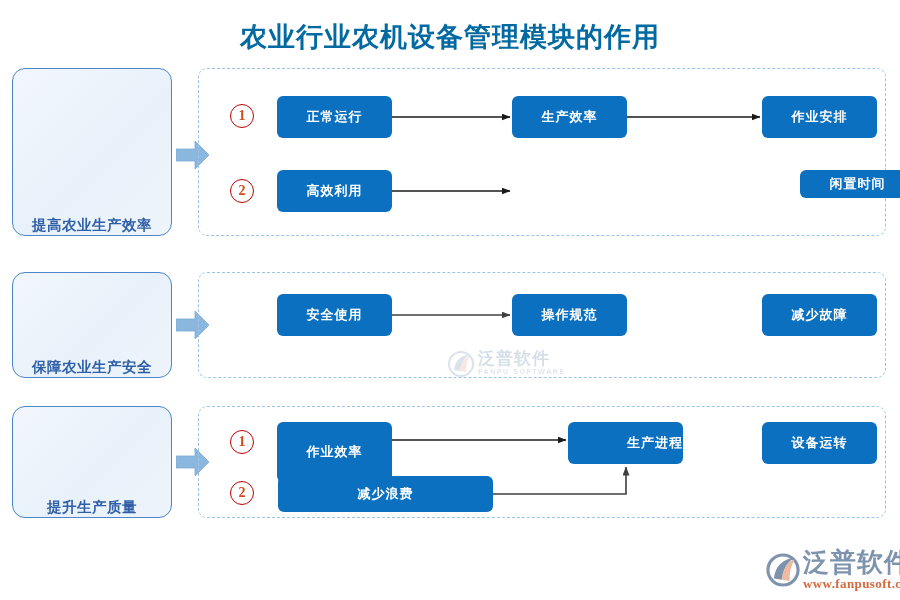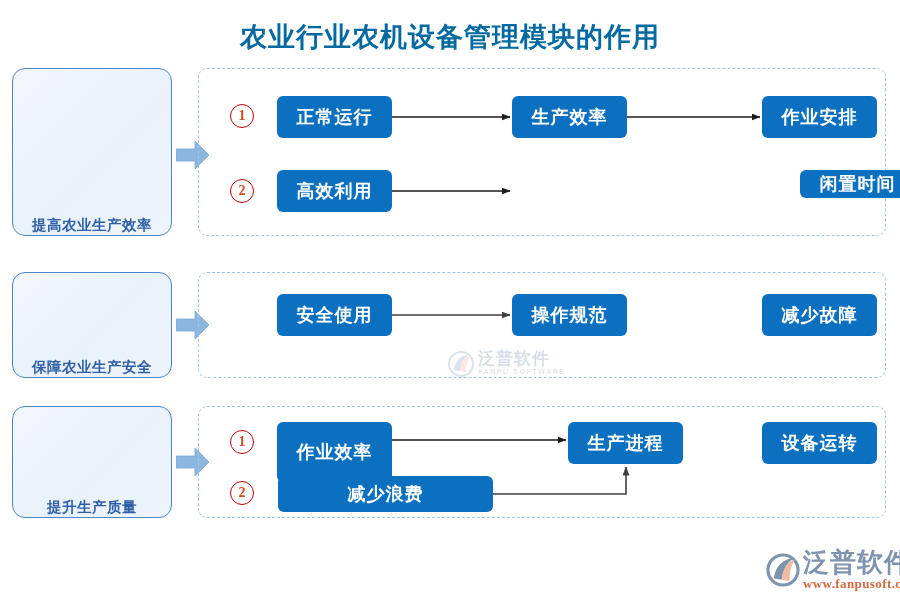--- a/index.html
+++ b/index.html
@@ -71,21 +71,21 @@
 
   
   .node {
     position: absolute;
     background: #0c70c1;
     border-radius: 6px;
     display: flex;
     align-items: center;
     justify-content: center;
     color: #ffffff;
-    font-size: 18px;
+    font-size: 13px;
     font-weight: bold;
     letter-spacing: 1px;
     white-space: nowrap;
     cursor: default;
   }
 
   
   .circ-num {
     position: absolute;
     width: 24px;
@@ -243,21 +243,21 @@
   </div>
 
   <div class="group-box" style="left:198px; top:406px; width:688px; height:112px;"></div>
 
   <div class="circ-num" style="left:230px; top:430px;">
     <span>1</span>
   </div>
   <div class="node" style="left:277px; top:422px; width:115px; height:60px;">
     <span>作业效率</span>
   </div>
-  <div class="node" style="left:568px; top:422px; width:115px; height:42px;">
+  <div class="node" style="left:568px; top:422px; width:115px; height:42px;justify-content:flex-end;">
     <span>生产进程</span>
   </div>
   <div class="node" style="left:762px; top:422px; width:115px; height:42px;">
     <span>设备运转</span>
   </div>
 
   <div class="circ-num" style="left:230px; top:481px;">
     <span>2</span>
   </div>
   <div class="node" style="left:278px; top:476px; width:215px; height:36px;">

